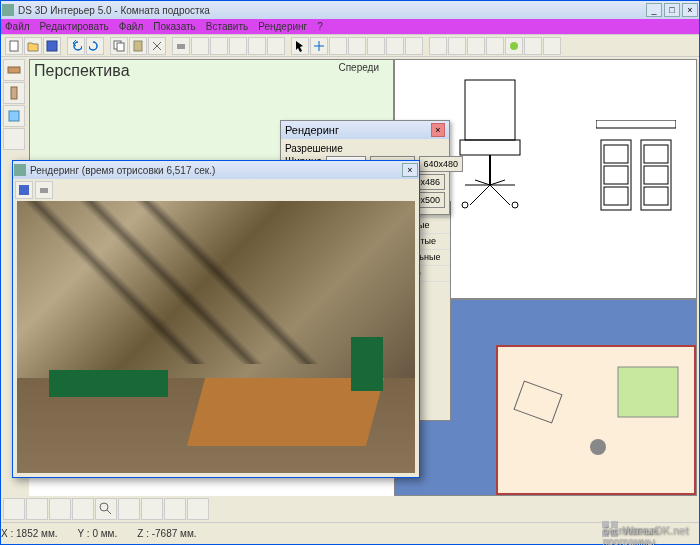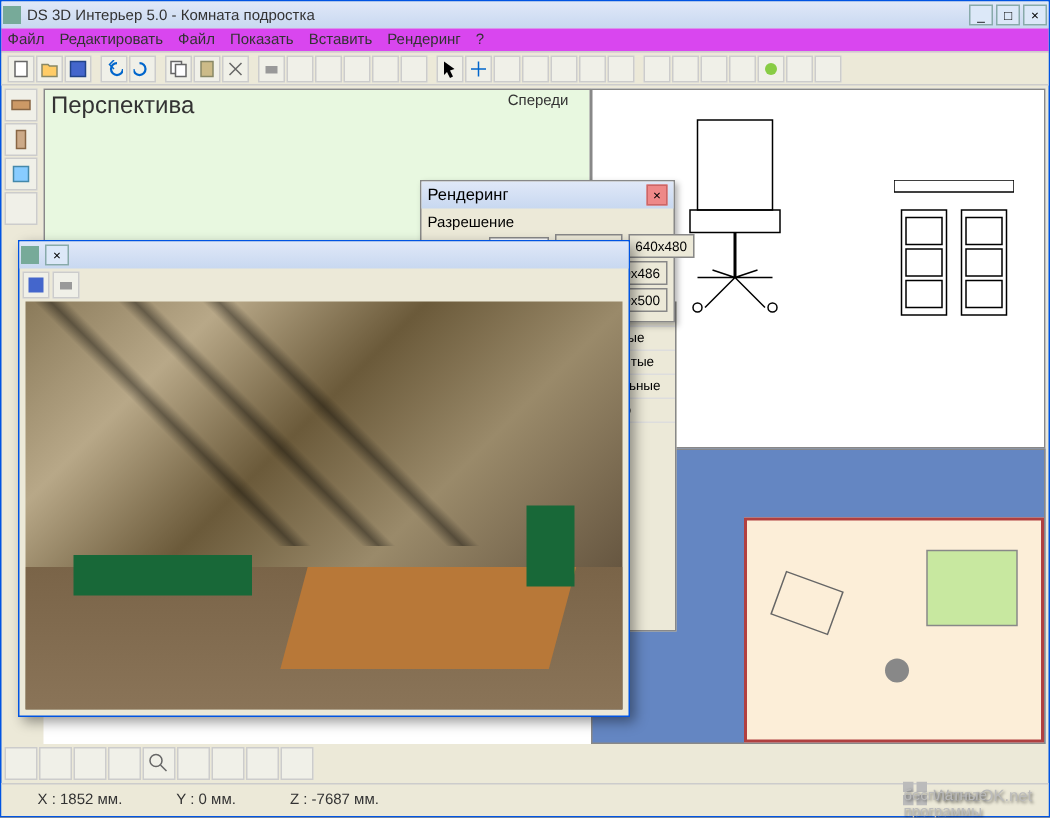--- a/index.html
+++ b/index.html
@@ -19,30 +19,30 @@
 .left-tools{position:absolute;left:2px;top:58px;width:24px;display:flex;flex-direction:column;gap:1px}
 .lt-btn{width:22px;height:22px;background:#f0f0e8;border:1px solid #ccc;cursor:pointer;display:flex;align-items:center;justify-content:center}
 .viewport-area{position:absolute;left:28px;top:58px;right:2px;bottom:48px;background:#fff}
 .vp-top-left{position:absolute;left:0;top:0;width:365px;height:240px;border:1px solid #888;background:linear-gradient(#e8f8e0 50%,#d8e8d0)}
 .vp-label{position:absolute;left:4px;top:2px;font-size:16px;color:#333}
 .vp-label2{position:absolute;right:14px;top:2px;font-size:10px;color:#333}
 .vp-top-right{position:absolute;left:365px;top:0;right:0;height:240px;border:1px solid #888;background:#fff}
 .vp-bottom-right{position:absolute;left:365px;top:240px;right:0;bottom:0;border:1px solid #888;background:#6486c2}
 .blueprint-floor{position:absolute;right:0;bottom:0;width:200px;height:150px;background:#fceed8;border:2px solid #b04040}
 .bottom-tools{position:absolute;left:2px;bottom:24px;height:22px;display:flex;gap:1px}
-.statusbar{position:absolute;left:0;bottom:0;right:0;height:22px;background:#ece9d8;border-top:1px solid #ccc;display:flex;align-items:center;padding:0 24px;gap:36px}
+.statusbar{position:absolute;left:0;bottom:0;right:0;height:22px;background:#ece9d8;border-top:1px solid #ccc;display:flex;align-items:center;padding:0 0;gap:20px}
 .status-field{font-size:10px;color:#333}
 
 
 .render-dialog{position:absolute;left:280px;top:120px;width:170px;background:#ece9d8;border:1px solid #888;box-shadow:2px 2px 4px rgba(0,0,0,.3);z-index:10}
 .dlg-title{height:18px;background:linear-gradient(#e0e8f8,#c8d8f0);display:flex;align-items:center;padding:0 4px;font-size:10px}
 .dlg-title-text{flex:1}
 .dlg-close{width:14px;height:14px;background:#e88;border:1px solid #c66;text-align:center;line-height:12px;font-size:9px;cursor:pointer}
 .dlg-body{padding:4px}
-.dlg-row{display:flex;align-items:flex-end;gap:4px;margin-bottom:2px}
+.dlg-row{display:flex;align-items:flex-start;gap:4px;margin-bottom:2px}
 .dlg-label{font-size:10px;flex:1}
 .dlg-input{width:40px;height:14px;border:1px solid #888;font-size:9px;padding:0 2px}
 .dlg-btn{height:16px;padding:0 4px;background:#ece9d8;border:1px solid #888;font-size:9px;cursor:pointer}
 
 
 .render-window{position:absolute;left:12px;top:160px;width:408px;height:318px;background:#ece9d8;border:1px solid #0054e3;box-shadow:3px 3px 8px rgba(0,0,0,.4);z-index:20}
 .render-img{position:absolute;left:4px;top:40px;right:4px;bottom:4px;background:linear-gradient(135deg,#8a7a5a 0%,#b8a888 20%,#6b5a3a 40%,#9a8a6a 60%,#4a3a2a 100%);overflow:hidden}
 .room-floor{position:absolute;left:0;bottom:0;right:0;height:35%;background:linear-gradient(#7a6448,#8a7458)}
 .room-bed{position:absolute;right:10%;bottom:10%;width:45%;height:25%;background:#b87838;transform:skewX(-15deg)}
 .room-bed-head{position:absolute;right:8%;bottom:30%;width:8%;height:20%;background:#186838}
@@ -289,20 +289,21 @@
     <div class="dlg-row">
       <span style="flex:1"></span>
       <button class="dlg-btn">720x500</button>
     </div>
   </div>
 </div>
 
 <div class="render-window">
   <div class="titlebar">
     <div class="titlebar-icon"></div>
+    <div class="titlebar-text">Рендеринг (время отрисовки 6,517 сек.)</div>
     <div class="win-btn">×</div>
   </div>
   <div class="render-tb">
     <div class="tb-btn">
         <svg>
           <rect x="1" y="1" width="10" height="10" fill="#46c"></rect>
         </svg>
       </div>
     <div class="tb-btn">
         <svg>

